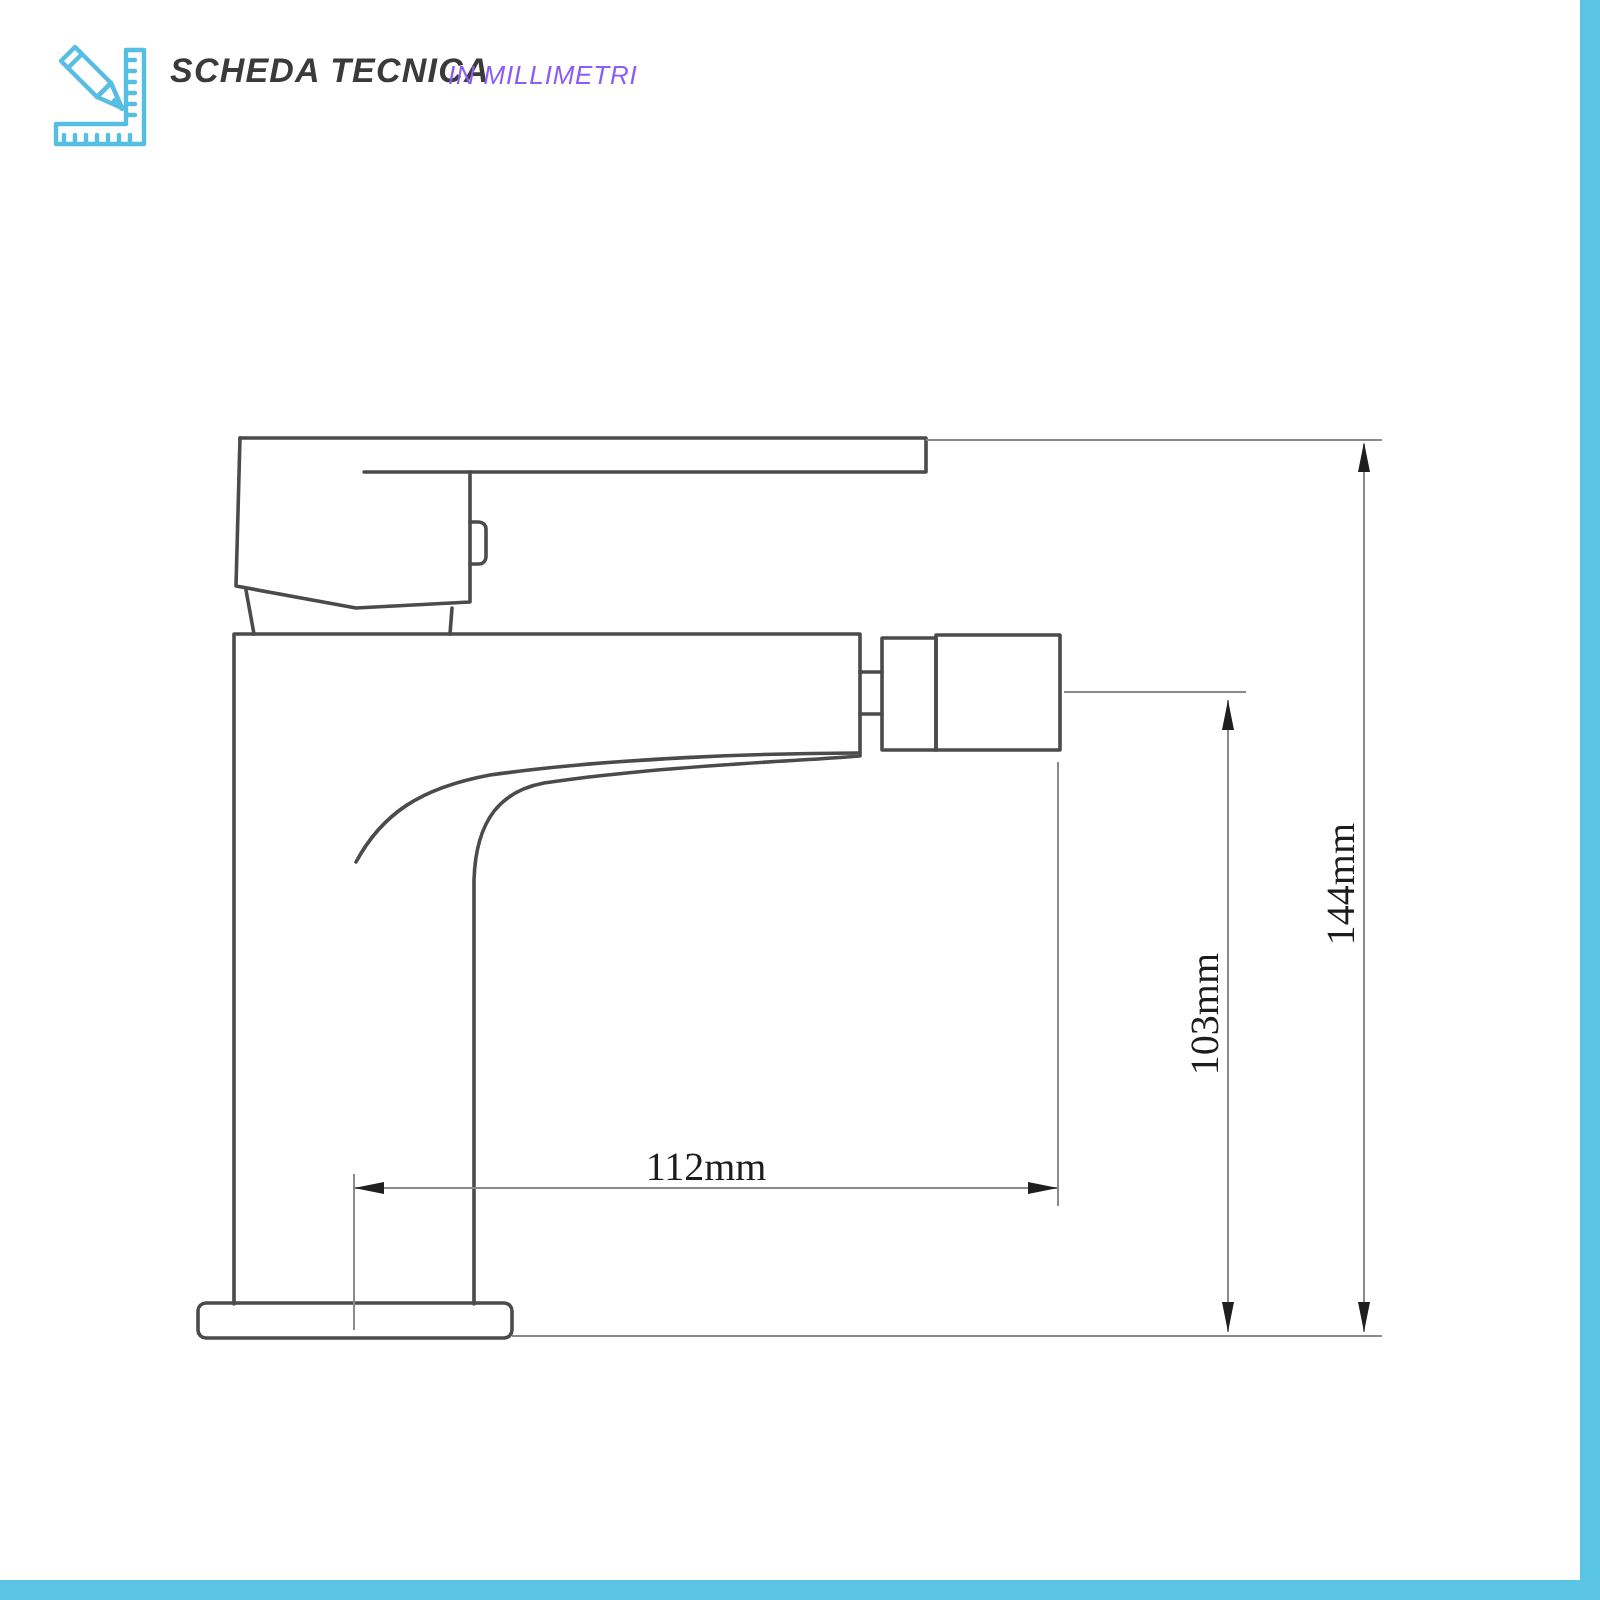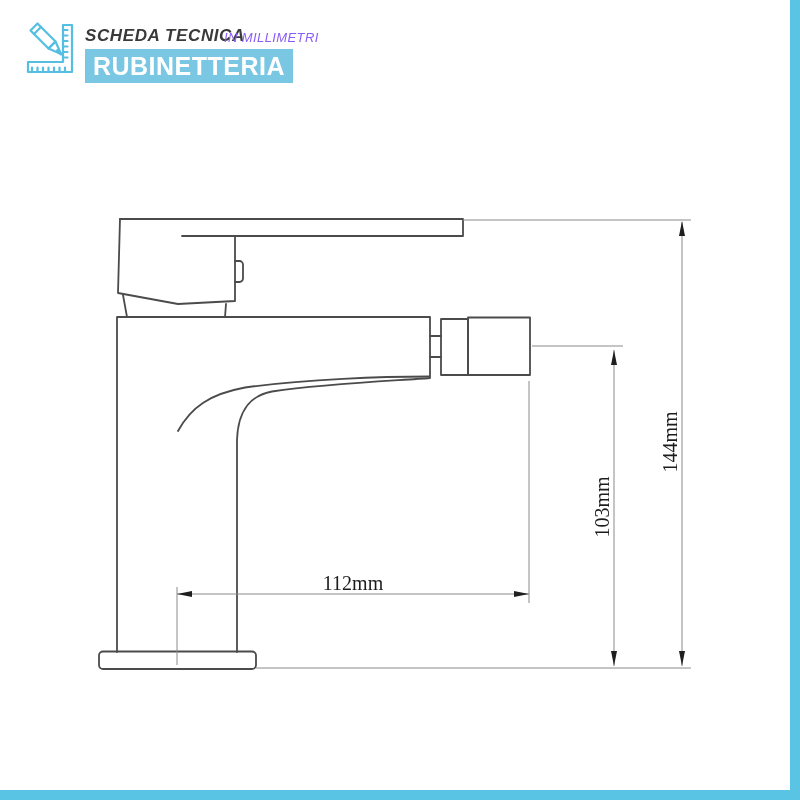--- a/index.html
+++ b/index.html
@@ -45,23 +45,20 @@
 
       <path d="M10,23 L17,16"></path>
 
       <polygon points="31.5,30.5 24.5,37.5 37,43"></polygon>
       <path d="M33.5,39.5 L37,43" stroke-width="3"></path>
     </g>
   </svg>
 
   <div class="hdr-title">SCHEDA TECNICA</div>
   <div class="hdr-sub">IN MILLIMETRI</div>
-  <div class="hdr-banner">
-    <span>RUBINETTERIA</span>
-  </div>
 
   <svg class="drawing" viewBox="0 0 800 800">
 
     <g>
       <path class="outline" d="M120,219 H463 V236 H182"></path>
       <path class="outline" d="M120,219 L118,293 L178,304 L235,301 L235,236"></path>
       <path class="outline" d="M235,261 h4.5 a3.5,3.5 0 0 1 3.5,3.5 v14 a3.5,3.5 0 0 1 -3.5,3.5 h-4.5"></path>
       <path class="outline" d="M123,295 L127,317 M226,304 L225,317"></path>
     </g>
 

